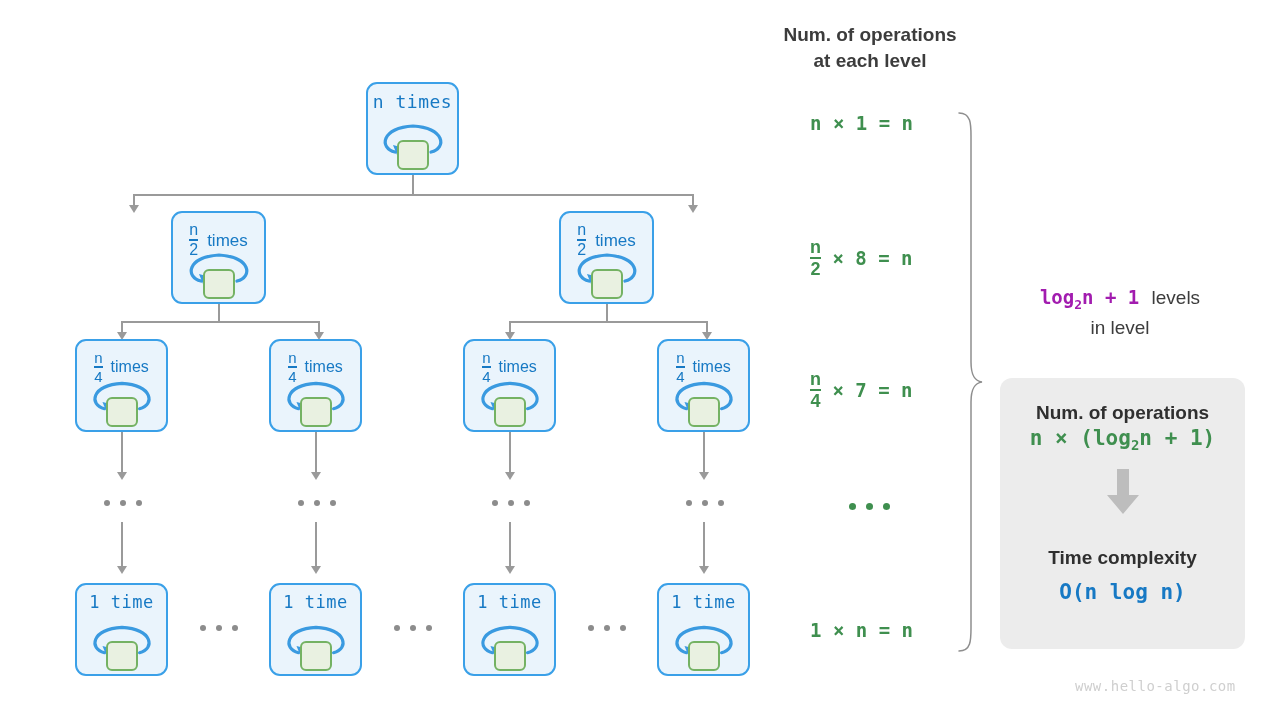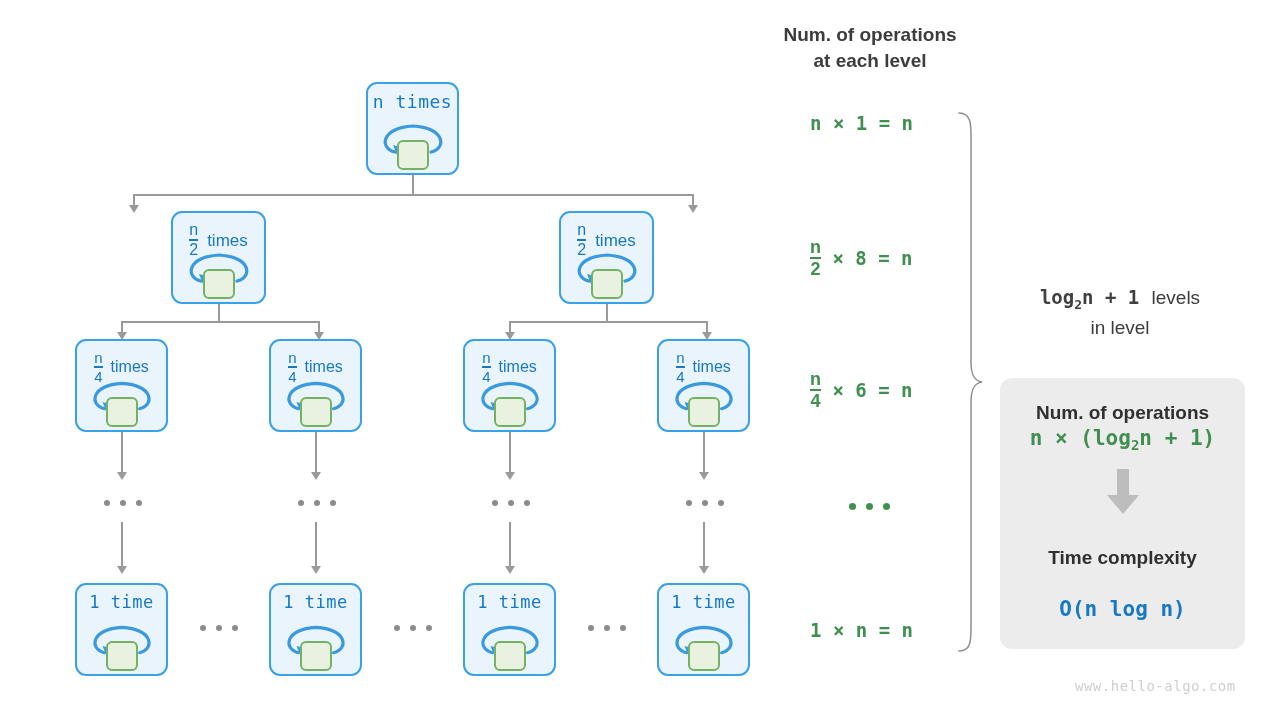--- a/index.html
+++ b/index.html
@@ -66,21 +66,21 @@
     font-weight:bold;font-size:19px;white-space:pre;
   }
   .opline .frac{font-family:"Liberation Sans",sans-serif;font-size:19px;}
 
   .bracewrap{position:absolute;}
   .levels{
     position:absolute;text-align:center;font-size:19px;color:#3c3c3c;
     line-height:1.5;
   }
   .levels .grn{
-    color:#404040;font-weight:bold;
+    color:#a21caf;font-weight:bold;
     font-family:"DejaVu Sans Mono","Liberation Mono",monospace;
   }
   .levels .sub{font-size:13px;vertical-align:sub;}
 
   
   .card{
     position:absolute;background:#ececec;border-radius:12px;
     display:flex;flex-direction:column;align-items:center;
   }
   .card .h{font-weight:bold;font-size:19px;color:#2f2f2f;}
@@ -370,21 +370,21 @@
     <span class="frac" style="font-size:18px;">
       <span class="num">n</span>
       <span class="den">2</span>
     </span><span> × 8 = n</span>
   </div>
 
   <div class="opline" style="left:810px;top:370px;">
     <span class="frac" style="font-size:18px;">
       <span class="num">n</span>
       <span class="den">4</span>
-    </span><span> × 6 = n</span>
+    </span><span> × 7 = n</span>
   </div>
 
   <div class="dots green" style="left:849px;top:503px;">
       <i></i>
       <i></i>
       <i></i>
     </div>
 
   <div class="opline" style="left:810px;top:619px;">
     <span>1</span><span> × n = n</span>
@@ -406,17 +406,17 @@
 
   <div class="card" style="left:1000px;top:378px;width:245px;height:247px;padding-top:24px;">
     <div class="h">Num. of operations</div>
     <div class="green" style="margin-top:2px;"><span>n × (log</span><span class="sub">2</span><span>n + 1)</span></div>
     <div style="margin-top:16px;">
       <svg width="38" height="46" viewBox="0 0 38 46">
         <path d="M13 0 L25 0 L25 26 L35 26 L19 45 L3 26 L13 26 Z" fill="#bdbdbd"></path>
       </svg>
     </div>
     <div class="h" style="margin-top:28px;">Time complexity</div>
-    <div class="blue" style="margin-top:28px;">O(n log n)</div>
+    <div class="blue" style="margin-top:11px;">O(n log n)</div>
   </div>
 
   <div class="watermark" style="left:1075px;top:678px;text-align:center;">www.hello-algo.com</div>
 </div>
 
 </body></html>

